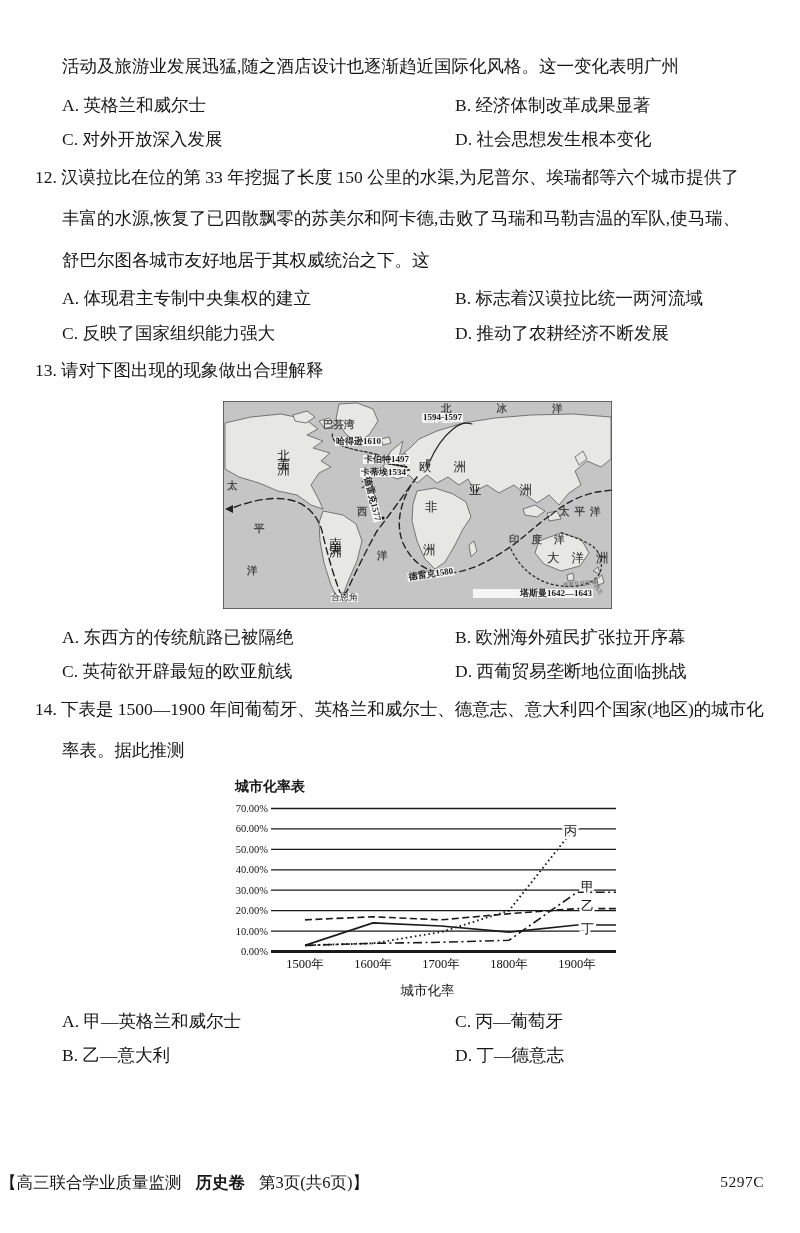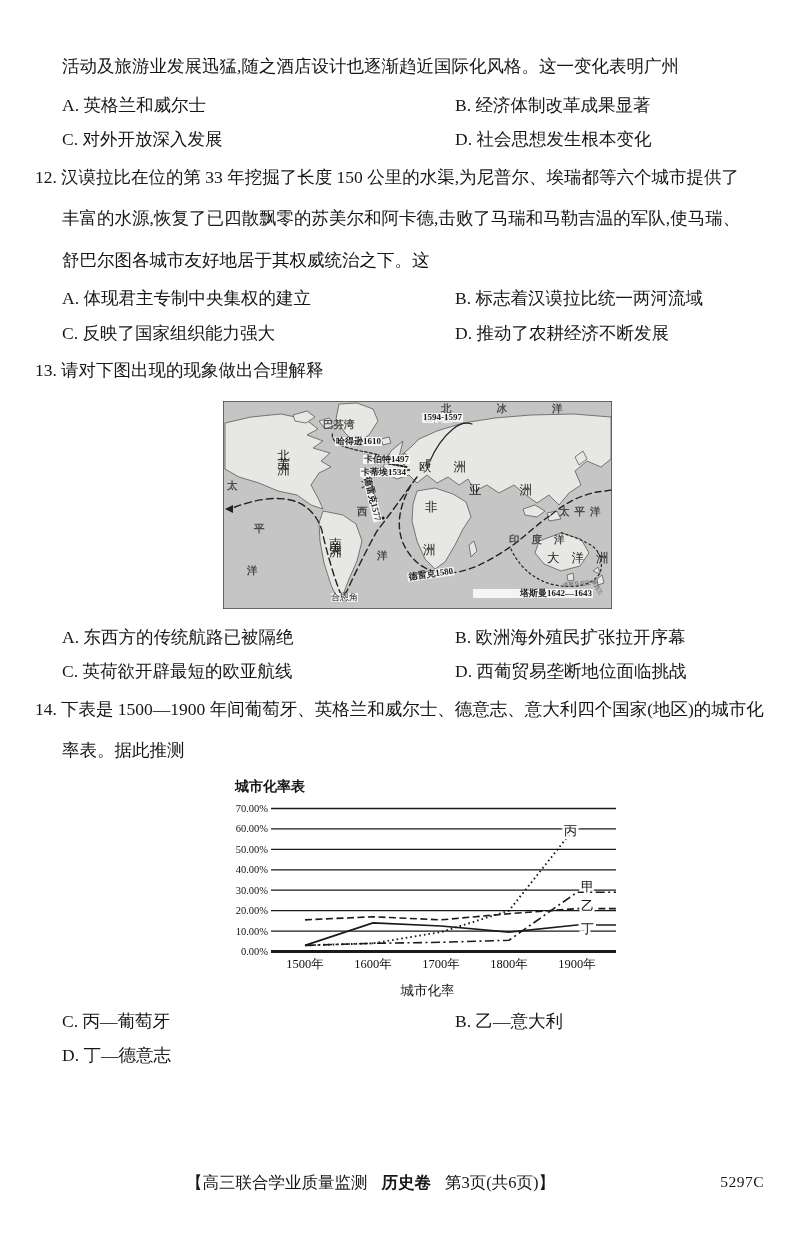--- a/index.html
+++ b/index.html
@@ -32,21 +32,21 @@
   .mlabel.place { font-size:9px; letter-spacing:0; background:rgba(255,255,255,.7); }
   .mlabel.tiny  { font-size:5.5px; color:#555; letter-spacing:0; }
 
   
   .chart-fig { width:385px; margin:6px 0 4px 200px; }
   .chart-title { font-size:14px; font-weight:bold; margin-bottom:3px; }
   .chart-xlabel { text-align:center; font-size:13.5px; margin-top:1px; }
 
   
   .footer { position:absolute; left:0; top:1172px; width:800px; font-size:16.5px; }
-  .footer-main { margin-left:186px; }
+  .footer-main { }
   .footer-main .part { margin-right:0; }
   .footer-main .gap { display:inline-block; width:14px; }
   .footer-main .bold { font-weight:bold; }
   .footer-code { position:absolute; right:36px; top:1px; font-size:15.5px; letter-spacing:.5px; }
 </style>
 </head>
 <body>
 
 <div class="sheet">
 
@@ -185,20 +185,21 @@
           <polyline points="70,146.37142857142857 138,123.9 206,126.96428571428572 274,133.09285714285716 342,125.94285714285715 381,125.94285714285715" fill="none" stroke="#1a1a1a" stroke-width="1.6"></polyline>
           <text x="346" y="92.25714285714287" text-anchor="start" font-size="13" fill="#111" font-family="&quot;Liberation Serif&quot;,&quot;DejaVu Serif&quot;,serif" style="paint-order:stroke;stroke:#ffffff;stroke-width:5px;">甲</text>
           <text x="346" y="110.6" text-anchor="start" font-size="13" fill="#111" font-family="&quot;Liberation Serif&quot;,&quot;DejaVu Serif&quot;,serif" style="paint-order:stroke;stroke:#ffffff;stroke-width:5px;">乙</text>
           <text x="329" y="35.842857142857156" text-anchor="start" font-size="13" fill="#111" font-family="&quot;Liberation Serif&quot;,&quot;DejaVu Serif&quot;,serif" style="paint-order:stroke;stroke:#ffffff;stroke-width:5px;">丙</text>
           <text x="346" y="133.94285714285715" text-anchor="start" font-size="13" fill="#111" font-family="&quot;Liberation Serif&quot;,&quot;DejaVu Serif&quot;,serif" style="paint-order:stroke;stroke:#ffffff;stroke-width:5px;">丁</text>
         </svg>
       <div class="chart-xlabel">城市化率</div>
     </div>
 
     <div class="opts">
+      <div>A. 甲—英格兰和威尔士</div>
       <div>C. 丙—葡萄牙</div>
       <div>B. 乙—意大利</div>
       <div>D. 丁—德意志</div>
     </div>
   </div>
 
   <div class="footer">
     <span class="footer-main"><span class="part">【高三联合学业质量监测</span><span class="gap"></span><span class="part bold">历史卷</span><span class="gap"></span><span class="part">第3页(共6页)】</span></span>
     <span class="footer-code">5297C</span>
   </div>

